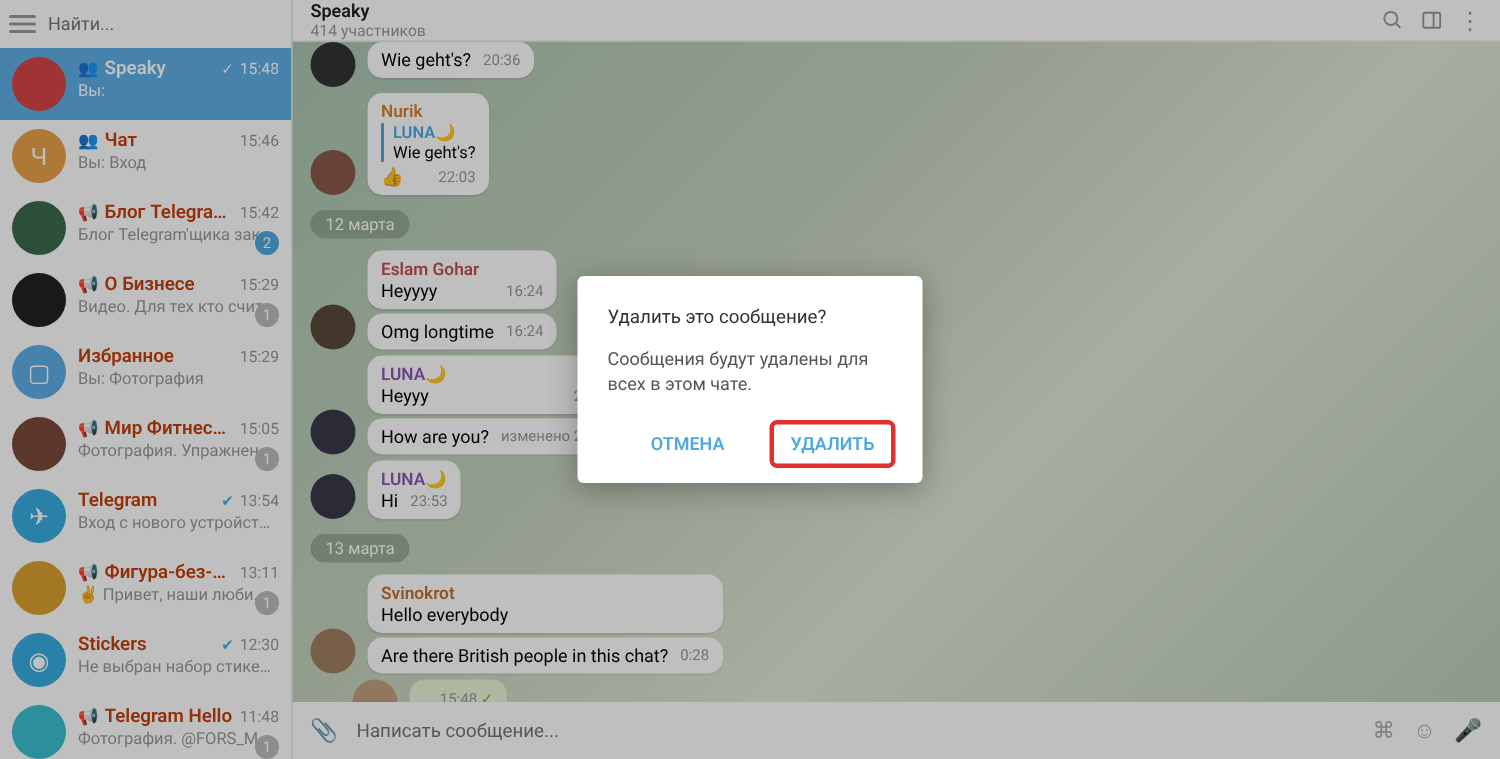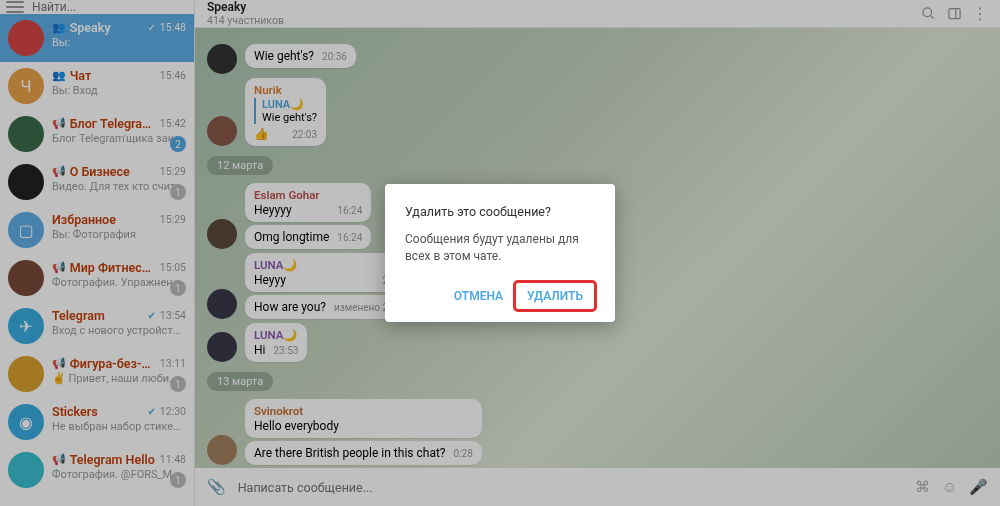--- a/index.html
+++ b/index.html
@@ -1,19 +1,19 @@
 <!DOCTYPE html>
 <html><head>
 <meta charset="utf-8">
 <style>
 *{margin:0;padding:0;box-sizing:border-box;font-family:-apple-system,Segoe UI,Roboto,sans-serif}
 body{width:1000px;height:506px;overflow:hidden;background:#fff;position:relative}
 .app{display:flex;height:100%}
 .sidebar{width:195px;background:#fff;display:flex;flex-direction:column;border-right:1px solid #e6e6e6}
-.topbar{height:14px;display:flex;align-items:center;padding:0 6px;gap:8px}
+.topbar{height:32px;display:flex;align-items:center;padding:0 6px;gap:8px}
 .ham{width:18px;display:flex;flex-direction:column;gap:3px;cursor:pointer}
 .ham div{height:2px;background:#999;border-radius:1px}
 .search{flex:1;border:none;outline:none;font-size:12px;color:#999}
 .chats{flex:1;overflow:hidden}
 .chat{display:flex;align-items:flex-start;padding:6px 8px;gap:8px;cursor:pointer;position:relative}
 .chat.active{background:#5eaee4}
 .chat.active .name,.chat.active .sub,.chat.active .time,.chat.active .you{color:#fff}
 .av{width:36px;height:36px;border-radius:50%;flex:none;display:flex;align-items:center;justify-content:center;font-size:16px;color:#fff}
 .cc{flex:1;min-width:0}
 .row1{display:flex;align-items:center;gap:4px}
@@ -25,40 +25,40 @@
 .badge{position:absolute;right:8px;bottom:6px;min-width:16px;height:16px;border-radius:8px;background:#bbb;color:#fff;font-size:10px;display:flex;align-items:center;justify-content:center;padding:0 4px}
 .badge.b{background:#4fa9e0}
 .chk{color:#fff;font-size:10px}
 .ver{color:#4fa9e0;font-size:10px}
 .main{flex:1;display:flex;flex-direction:column;background:linear-gradient(135deg,#a8c4b0 0%,#c8d4c0 40%,#e0e8d8 60%,#b8ccb8 100%);position:relative}
 .mh{height:28px;background:#fff;display:flex;align-items:center;padding:0 12px;gap:10px;border-bottom:1px solid #e6e6e6}
 .mht{flex:1}
 .mtitle{font-size:12px;font-weight:600;color:#222}
 .msub{font-size:10.5px;color:#999}
 .hic{width:16px;height:16px;cursor:pointer;color:#999;display:flex;align-items:center;justify-content:center}
-.msgs{flex:1;overflow:hidden;padding:16px 12px;position:relative}
+.msgs{flex:1;overflow:hidden;padding:0 12px;position:relative}
 .mg{display:flex;gap:8px;margin-bottom:4px}
 .mav{width:30px;height:30px;border-radius:50%;flex:none;align-self:flex-end}
 .bubs{display:flex;flex-direction:column;gap:3px}
 .bub{background:#fff;border-radius:10px;padding:5px 9px;font-size:12px;max-width:300px;position:relative;box-shadow:0 1px 1px rgba(0,0,0,.08)}
 .bub.out{background:#e8f5d8}
 .bn{font-size:11.5px;font-weight:600;margin-bottom:1px}
 .bt{color:#999;font-size:10px;margin-left:8px;float:right;margin-top:2px}
 .rep{border-left:2px solid #4fa9e0;padding-left:6px;margin-bottom:3px}
 .rn{color:#4fa9e0;font-size:11px;font-weight:600}
 .dc{text-align:left;margin:8px 0}
 .dcp{display:inline-block;background:rgba(120,140,120,.55);color:#fff;font-size:11px;padding:3px 10px;border-radius:10px}
 .comp{height:38px;background:#fff;display:flex;align-items:center;padding:0 12px;gap:12px}
 .ci{flex:1;border:none;outline:none;font-size:12.5px;color:#999}
 .cic{color:#aaa;cursor:pointer;font-size:15px}
 .ovl{position:absolute;inset:0;background:rgba(0,0,0,.25);display:flex;align-items:center;justify-content:center;z-index:50}
 .dlg{background:#fff;border-radius:4px;width:230px;padding:20px 20px 12px;box-shadow:0 4px 20px rgba(0,0,0,.3)}
 .dt{font-size:12.5px;color:#333;margin-bottom:12px}
 .db{font-size:12px;color:#555;margin-bottom:18px;line-height:1.4}
-.dbt{display:flex;justify-content:flex-end;gap:0}
+.dbt{display:flex;justify-content:flex-end;gap:20px}
 .btn{border:none;background:none;font-size:12px;font-weight:600;color:#4fa9e0;padding:7px 12px;cursor:pointer;border-radius:3px}
 .btn.hl{outline:3px solid #e03030;outline-offset:-1px}
 .mg.out{justify-content:flex-start;margin-left:28px}
 </style>
 </head>
 <body>
 
 <div class="app">
 <div class="sidebar">
  <div class="topbar">

